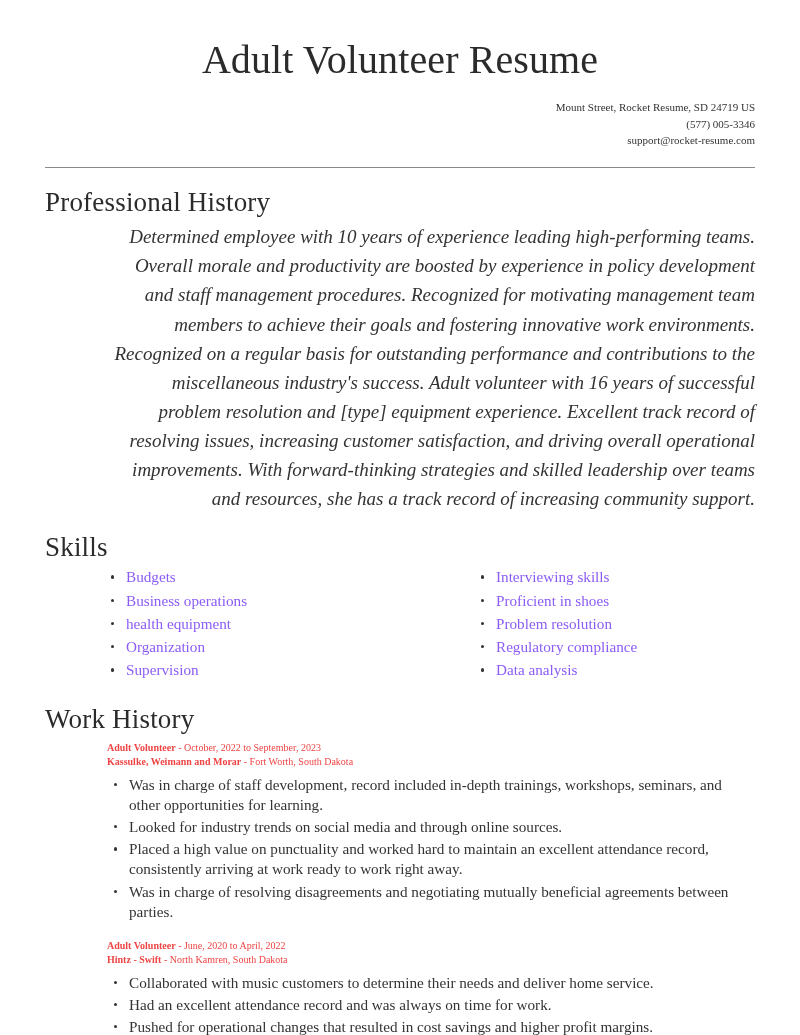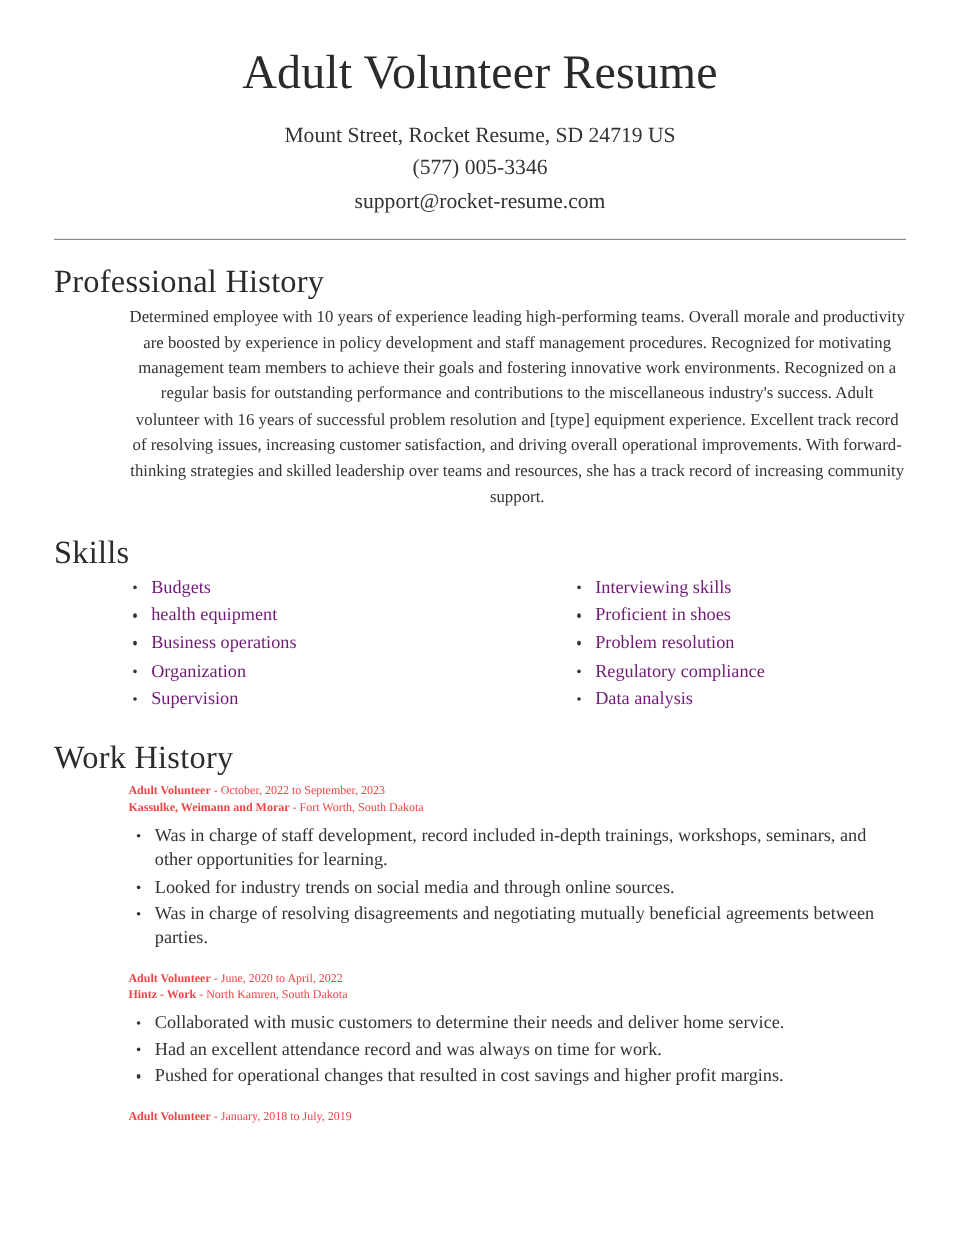--- a/index.html
+++ b/index.html
@@ -33,23 +33,24 @@
     letter-spacing: 0.1px;
     margin: 0;
     padding-top: 38px;
     line-height: 1.12;
   }
   .contact-block {
     text-align: center;
     margin-top: 16px;
   }
   .contact-line {
-    font-size: 18px;
+    font-size: 11px;
     line-height: 1.52;
     color: #333333;
+    text-align: right;
   }
   .divider {
     border: 0;
     border-top: 1px solid #8a8a8a;
     margin: 18px 0 0 0;
     height: 0;
   }
 
   
   .section {
@@ -60,25 +61,26 @@
     font-weight: 400;
     color: #2b2b2b;
     margin: 0 0 4px 0;
     line-height: 1.2;
     letter-spacing: 0.2px;
   }
   .section-body {
     padding-left: 62px;
   }
   .summary-text {
-    font-size: 14px;
+    font-size: 19px;
     line-height: 1.53;
     color: #333333;
-    text-align: center;
-    margin: 0;
+    text-align: right;
+    margin: 0;
+    font-style: italic;
   }
 
   
   .skills-wrap {
     display: flex;
     padding-left: 62px;
     margin-top: 5px;
   }
   .skills-col {
     width: 50%;
@@ -91,21 +93,21 @@
     list-style: none;
     margin: 0;
     padding: 0;
   }
   ul.bullets > li {
     position: relative;
     padding-left: 19px;
     font-size: 15.2px;
     line-height: 1.2;
     margin-bottom: 5px;
-    color: #701a75;
+    color: #8b5cf6;
   }
   ul.bullets > li::before {
     content: "";
     position: absolute;
     left: 4px;
     top: 7px;
     width: 3.4px;
     height: 3.4px;
     border-radius: 50%;
     background: #333333;
@@ -172,22 +174,22 @@
       <p class="summary-text">Determined employee with 10 years of experience leading high-performing teams. Overall morale and productivity are boosted by experience in policy development and staff management procedures. Recognized for motivating management team members to achieve their goals and fostering innovative work environments. Recognized on a regular basis for outstanding performance and contributions to the miscellaneous industry's success. Adult volunteer with 16 years of successful problem resolution and [type] equipment experience. Excellent track record of resolving issues, increasing customer satisfaction, and driving overall operational improvements. With forward-thinking strategies and skilled leadership over teams and resources, she has a track record of increasing community support.</p>
     </div>
   </div>
 
   <div class="section">
     <h2 class="section-title">Skills</h2>
     <div class="skills-wrap">
       <div class="skills-col left">
         <ul class="bullets" id="skills-left">
             <li>Budgets</li>
+            <li>Business operations</li>
             <li>health equipment</li>
-            <li>Business operations</li>
             <li>Organization</li>
             <li>Supervision</li>
           </ul>
       </div>
       <div class="skills-col right">
         <ul class="bullets" id="skills-right">
             <li>Interviewing skills</li>
             <li>Proficient in shoes</li>
             <li>Problem resolution</li>
             <li>Regulatory compliance</li>
@@ -199,26 +201,27 @@
 
   <div class="section">
     <h2 class="section-title">Work History</h2>
     <div class="jobs" id="jobs-container">
         <div class="job">
           <div class="job-line"><span class="strong">Adult Volunteer</span><span> - October, 2022 to September, 2023</span></div>
           <div class="job-line"><span class="strong">Kassulke, Weimann and Morar</span><span> - Fort Worth, South Dakota</span></div>
           <ul class="job-bullets">
             <li>Was in charge of staff development, record included in-depth trainings, workshops, seminars, and other opportunities for learning.</li>
             <li>Looked for industry trends on social media and through online sources.</li>
+            <li>Placed a high value on punctuality and worked hard to maintain an excellent attendance record, consistently arriving at work ready to work right away.</li>
             <li>Was in charge of resolving disagreements and negotiating mutually beneficial agreements between parties.</li>
           </ul>
         </div>
         <div class="job">
           <div class="job-line"><span class="strong">Adult Volunteer</span><span> - June, 2020 to April, 2022</span></div>
-          <div class="job-line"><span class="strong">Hintz - Work</span><span> - North Kamren, South Dakota</span></div>
+          <div class="job-line"><span class="strong">Hintz - Swift</span><span> - North Kamren, South Dakota</span></div>
           <ul class="job-bullets">
             <li>Collaborated with music customers to determine their needs and deliver home service.</li>
             <li>Had an excellent attendance record and was always on time for work.</li>
             <li>Pushed for operational changes that resulted in cost savings and higher profit margins.</li>
           </ul>
         </div>
         <div class="job">
           <div class="job-line"><span class="strong">Adult Volunteer</span><span> - January, 2018 to July, 2019</span></div>
         </div>
       </div>

